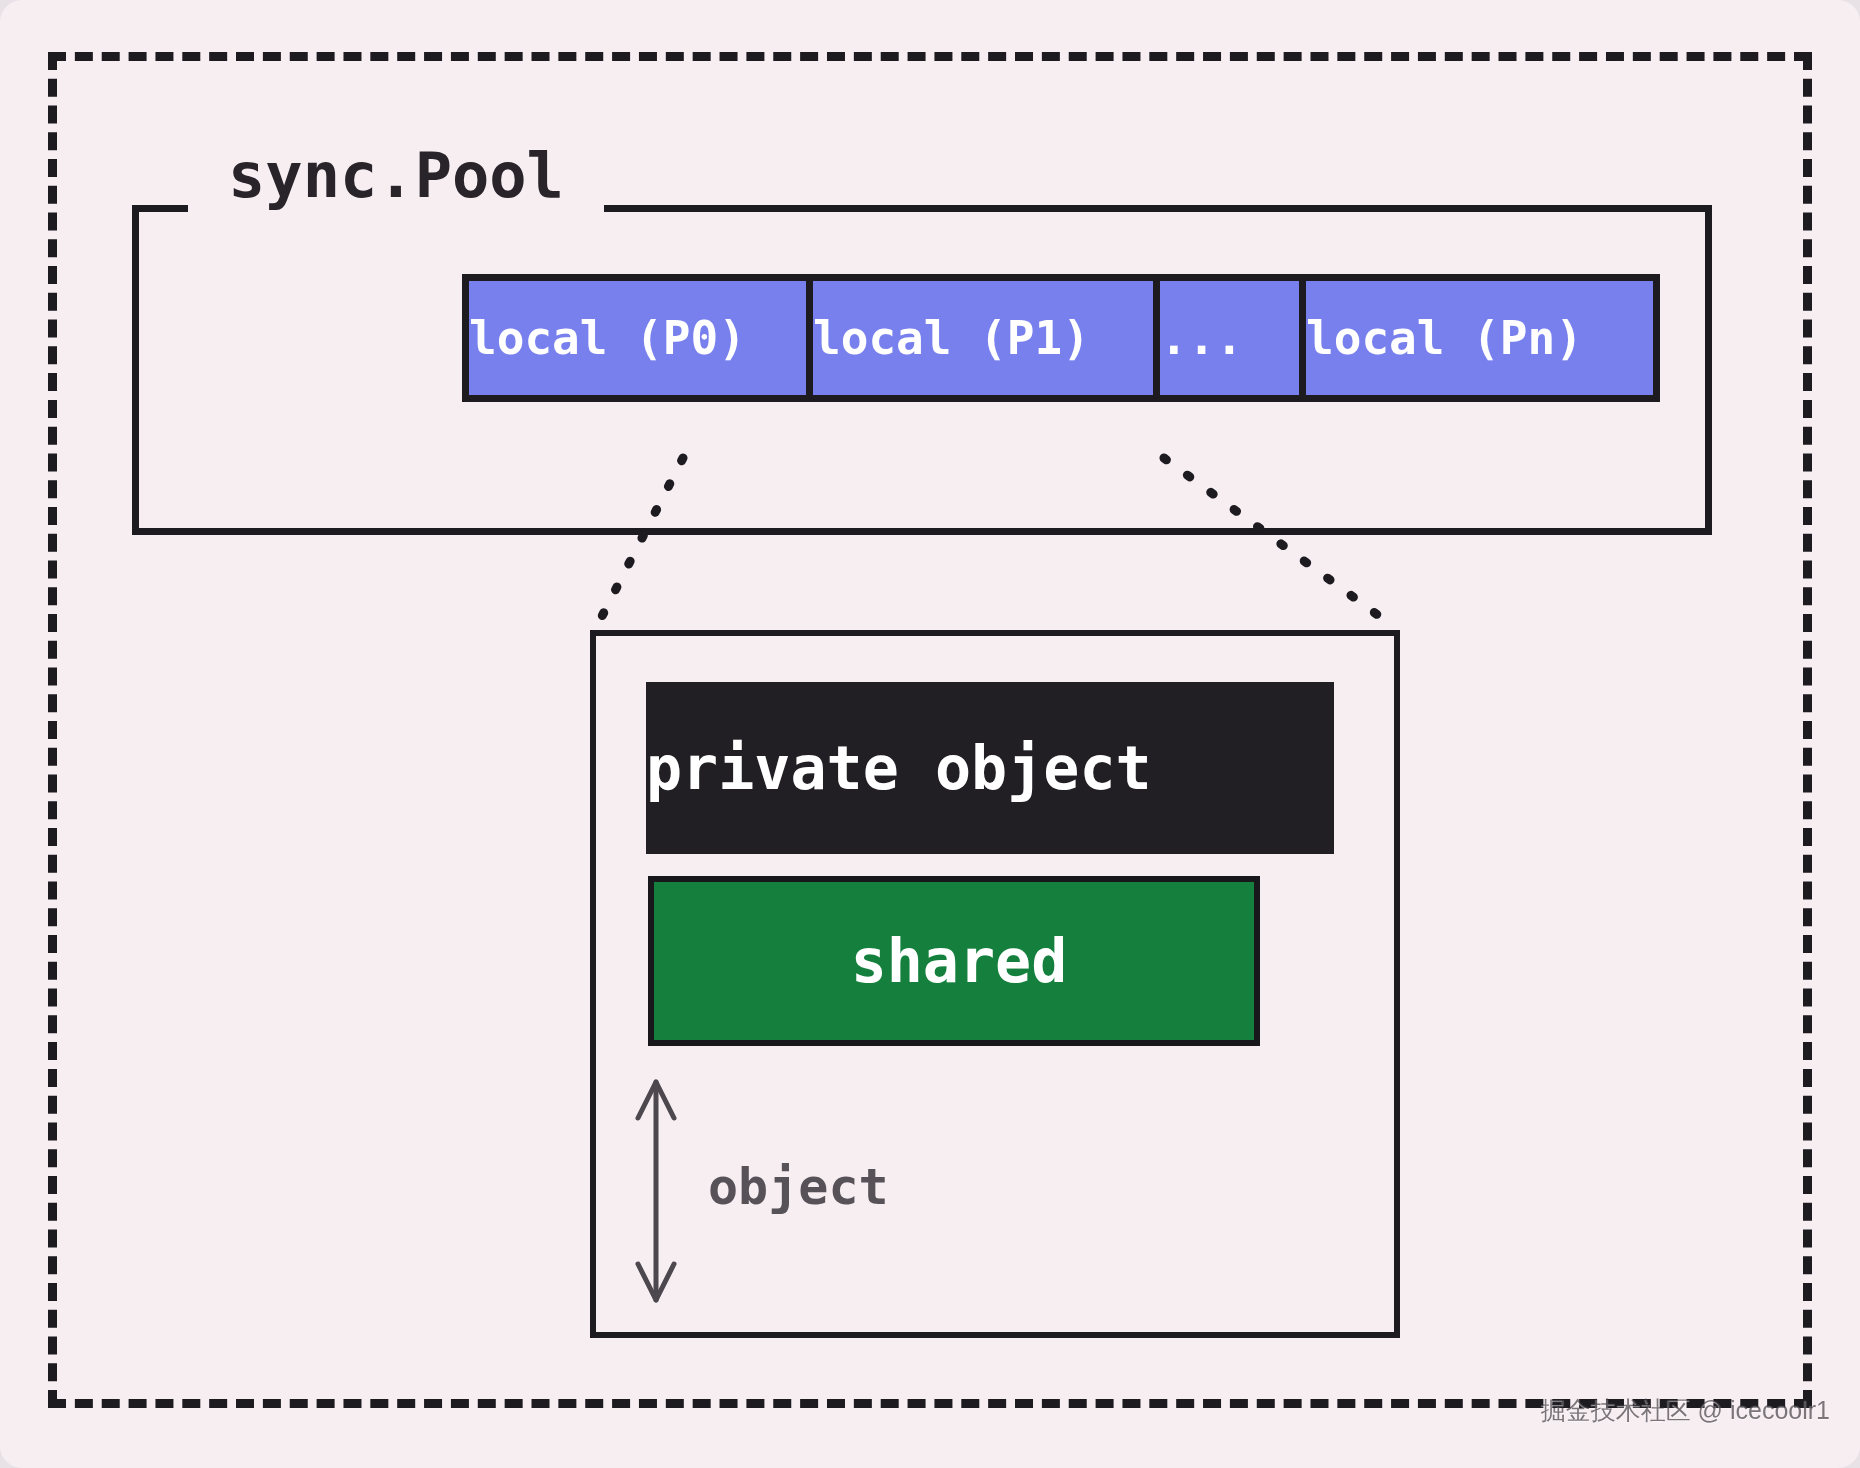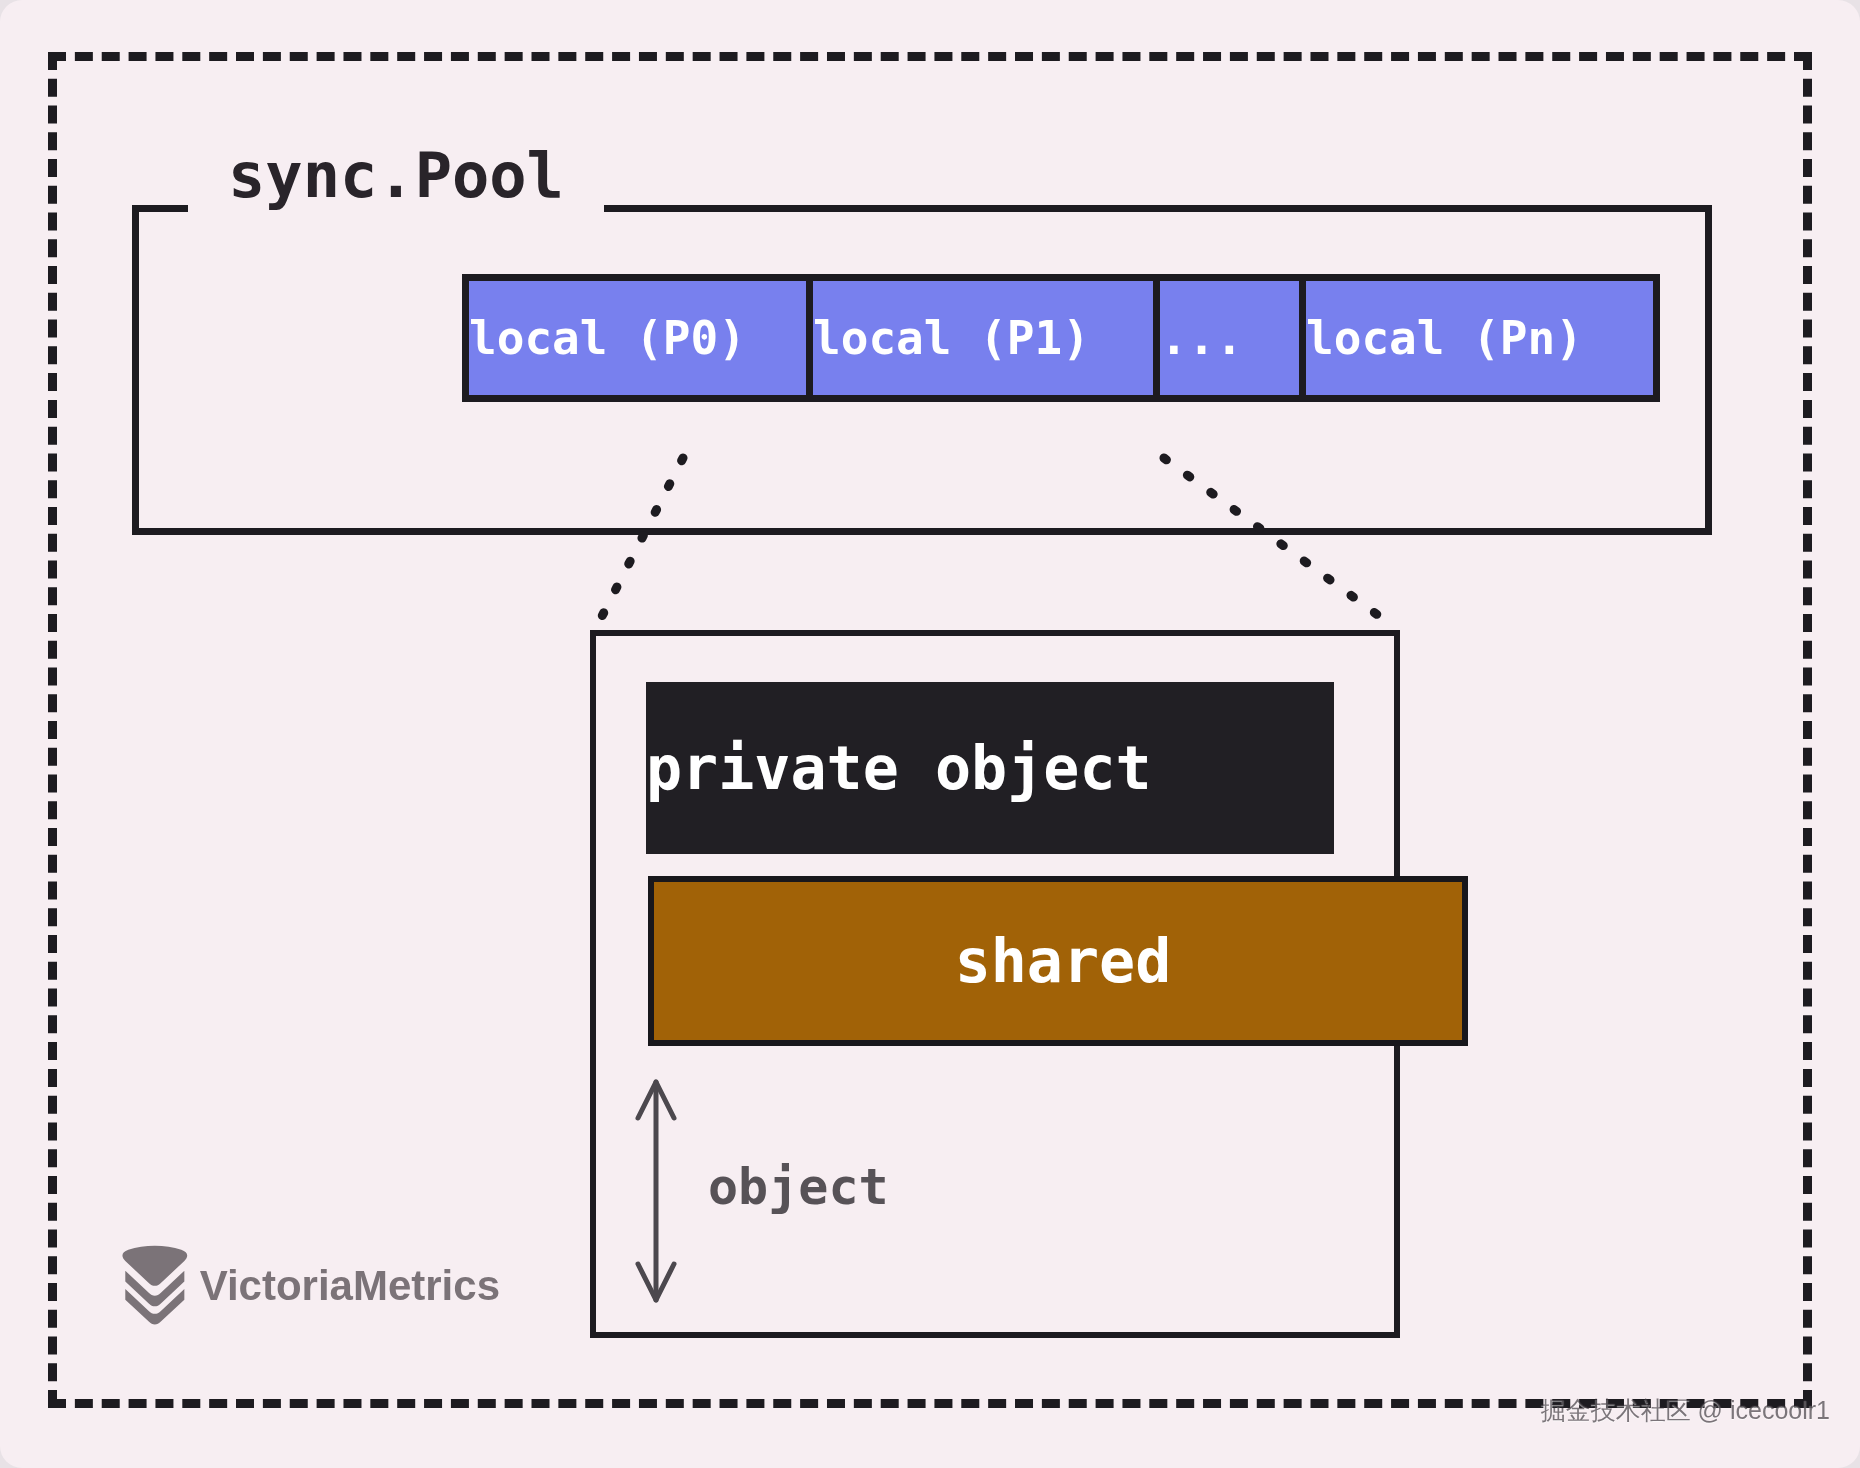--- a/index.html
+++ b/index.html
@@ -43,22 +43,22 @@
   .detail-box{
     left:590px;top:630px;width:810px;height:708px;
     border:6px solid #1d1b20;box-sizing:border-box;
   }
   .private-box{
     left:646px;top:682px;width:688px;height:172px;
     background:#211f24;display:flex;align-items:center;justify-content:flex-start;
     color:#ffffff;font-size:60px;font-weight:bold;white-space:nowrap;
   }
   .shared-box{
-    left:648px;top:876px;width:820px;height:170px;box-sizing:border-box;
-    background:#a16207;border:6px solid #18171c;
+    left:648px;top:876px;width:612px;height:170px;box-sizing:border-box;
+    background:#15803d;border:6px solid #18171c;
     display:flex;align-items:center;justify-content:center;
     color:#ffffff;font-size:60px;font-weight:bold;white-space:nowrap;padding-left:10px;
   }
   .padding-label{
     left:708px;top:1156px;height:62px;line-height:62px;
     font-size:50px;font-weight:600;color:#575257;white-space:nowrap;
   }
   .overlay-svg{left:0;top:0;width:1860px;height:1468px;pointer-events:none;}
   
   .logo-wrap{left:120px;top:1238px;width:380px;height:96px;display:flex;align-items:center;}
@@ -114,24 +114,16 @@
   <svg class="abs overlay-svg" viewBox="0 0 1860 1468" xmlns="http://www.w3.org/2000/svg">
     <line x1="683" y1="458" x2="598" y2="624" stroke="#1d1b20" stroke-width="9" stroke-linecap="round" stroke-dasharray="3 26"></line>
     <line x1="1164" y1="458" x2="1390" y2="624" stroke="#1d1b20" stroke-width="9" stroke-linecap="round" stroke-dasharray="3 26"></line>
     <g stroke="#4c484e" stroke-width="5" fill="none" stroke-linecap="round" stroke-linejoin="round">
       <line x1="656" y1="1082" x2="656" y2="1300"></line>
       <polyline points="638,1118 656,1082 674,1118"></polyline>
       <polyline points="638,1264 656,1300 674,1264"></polyline>
     </g>
   </svg>
 
-  <div class="abs logo-wrap">
-    <svg width="92" height="96" viewBox="0 0 92 110" xmlns="http://www.w3.org/2000/svg" fill="#7b7378">
-      <path d="M11 7 C32 0 60 0 81 7 C90 10 91 16 85 22 L54 51 C49 56 43 56 38 51 L7 22 C1 16 2 10 11 7 Z"></path>
-      <path d="M7 35 L7 49 L38 78 C43 83 49 83 54 78 L85 49 L85 35 L54 64 C49 69 43 69 38 64 Z"></path>
-      <path d="M7 59 L7 73 L38 102 C43 107 49 107 54 102 L85 73 L85 59 L54 88 C49 93 43 93 38 88 Z"></path>
-    </svg>
-    <div class="logo-text">VictoriaMetrics</div>
-  </div>
 
   <div class="abs watermark">掘金技术社区 @ icecoolr1</div>
 
 </div>
 
 </body></html>

